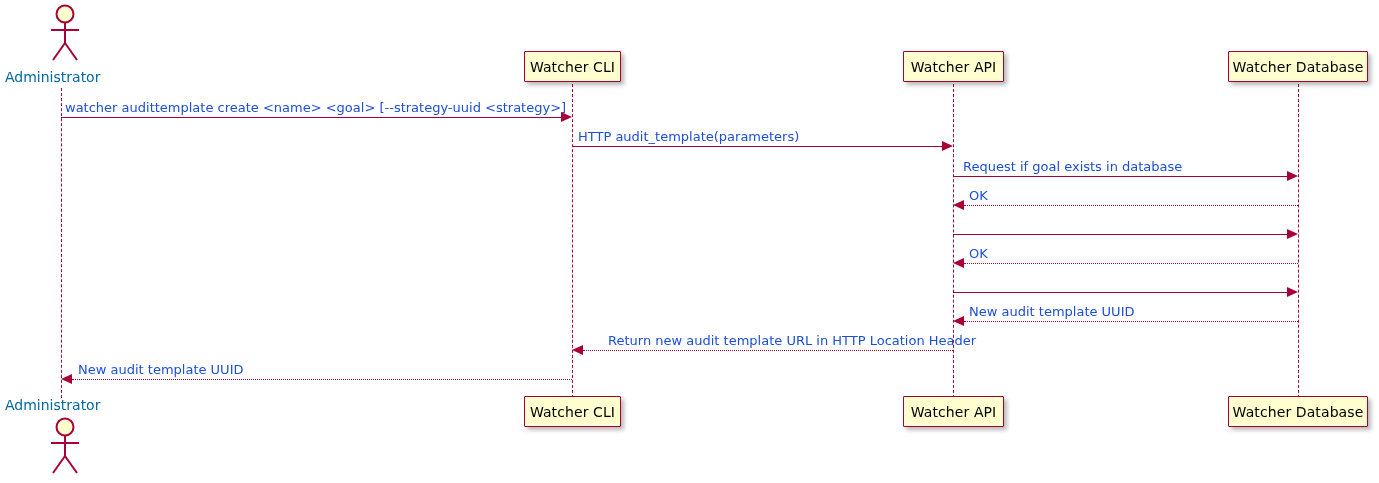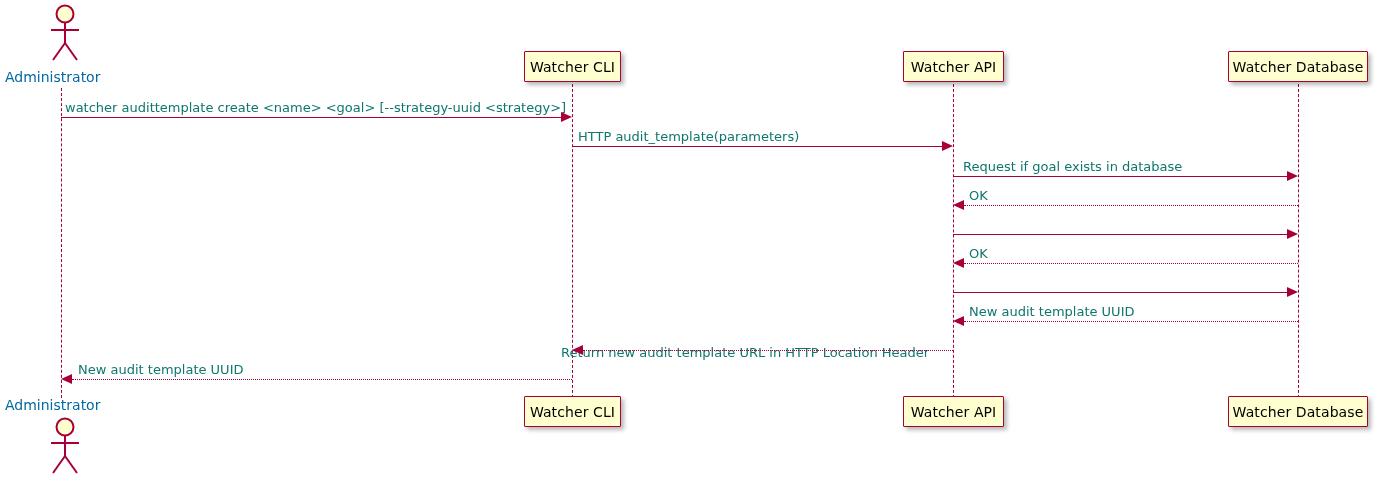--- a/index.html
+++ b/index.html
@@ -50,21 +50,21 @@
     position: absolute;
     height: 0;
     border-top: 1.5px solid #A80036;
   }
   .msg-line.dotted {
     border-top: 1.5px dotted #A80036;
   }
   .msg-label {
     position: absolute;
     font-size: 13px;
-    color: #0f766e;
+    color: #1d4ed8;
     white-space: nowrap;
     line-height: 14px;
   }
   .arrowhead {
     position: absolute;
     width: 0;
     height: 0;
   }
   .arrowhead.right {
     border-top: 5px solid transparent;
@@ -125,21 +125,21 @@
   <div class="msg-line dotted" style="left:964px; top:263px; width:334px;"></div>
   <div class="arrowhead left" style="left:953px; top:258px;"></div>
 
   <div class="msg-line" style="left:953px; top:292px; width:334px;"></div>
   <div class="arrowhead right" style="left:1287px; top:287px;"></div>
 
   <div class="msg-label" style="left:969px; top:305px;">New audit template UUID</div>
   <div class="msg-line dotted" style="left:964px; top:321px; width:334px;"></div>
   <div class="arrowhead left" style="left:953px; top:316px;"></div>
 
-  <div class="msg-label" style="left:561px; top:334px;margin-top:12px;">Return new audit template URL in HTTP Location Header</div>
+  <div class="msg-label" style="left:608px; top:334px;">Return new audit template URL in HTTP Location Header</div>
   <div class="msg-line dotted" style="left:583px; top:350px; width:370px;"></div>
   <div class="arrowhead left" style="left:572px; top:345px;"></div>
 
   <div class="msg-label" style="left:78px; top:363px;">New audit template UUID</div>
   <div class="msg-line dotted" style="left:72px; top:379px; width:500px;"></div>
   <div class="arrowhead left" style="left:61px; top:374px;"></div>
 
   <div class="actor-label" style="left:5px; top:397px;">Administrator</div>
   <svg class="actor-svg" style="left:40px; top:415px;" width="44" height="64" viewBox="0 0 44 64">
     <g transform="translate(3,2)">

